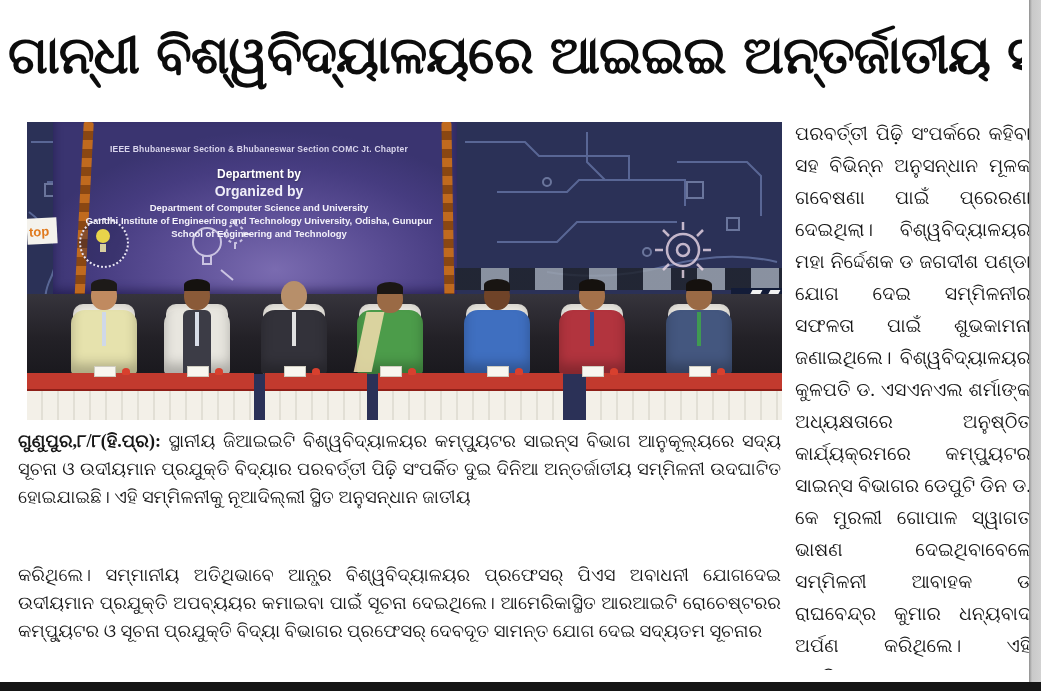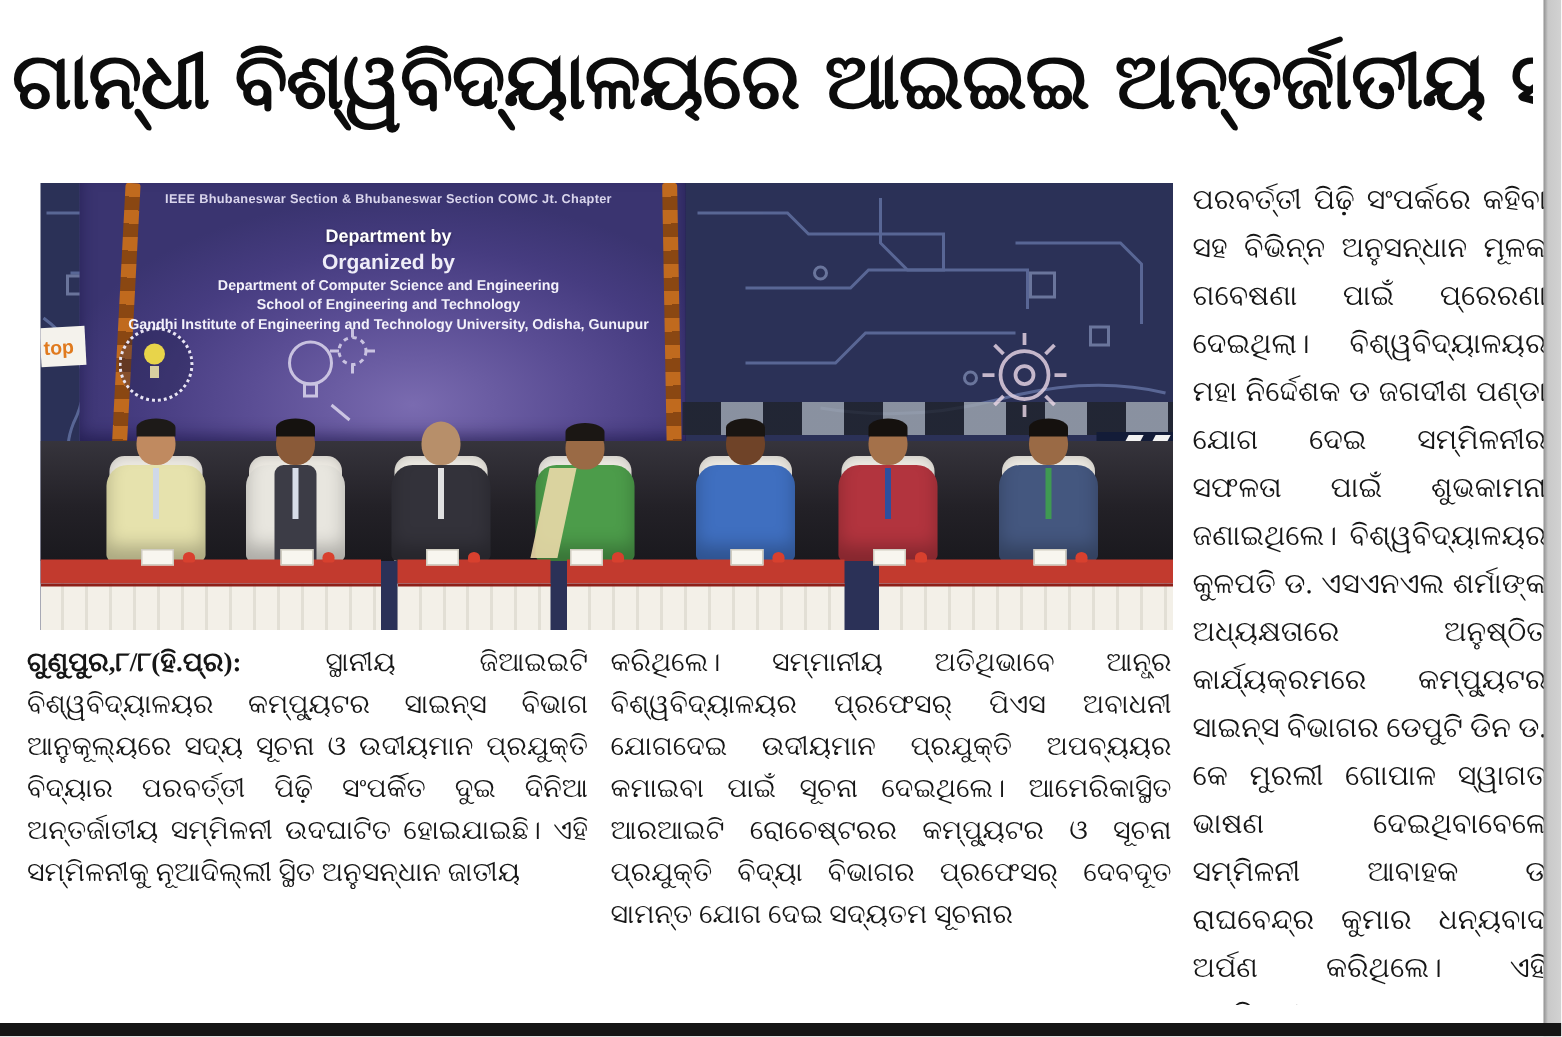--- a/index.html
+++ b/index.html
@@ -31,42 +31,42 @@
   .pole.left{left:52px;top:0;height:182px;transform:rotate(3deg);}
   .pole.right{left:416px;top:0;height:182px;transform:rotate(-1deg);}
   .stage-wall{position:absolute;left:0;top:172px;width:755px;height:80px;z-index:5;
         background:linear-gradient(180deg,#36343c 0%,#232127 55%,#1a191e 100%);}
   .left-sign{position:absolute;left:0;top:96px;width:30px;height:26px;z-index:6;background:#f4f2ec;
         display:flex;align-items:center;justify-content:flex-start;
         font-family:"Liberation Sans",sans-serif;font-weight:bold;font-size:13px;color:#e07a1e;
         transform:rotate(-3deg);padding-left:2px;box-sizing:border-box;}
 
   
-  .banner-text{position:absolute;left:36px;top:5px;width:392px;z-index:7;text-align:center;
+  .banner-text{position:absolute;left:36px;top:22px;width:392px;z-index:7;text-align:center;
         font-family:"Liberation Sans","DejaVu Sans",sans-serif;color:#ffffff;}
   .bt-chapter{font-size:8.5px;font-weight:bold;color:#d9d5ec;letter-spacing:.2px;margin-bottom:13px;}
   .bt-sponsoredby{font-size:12px;font-weight:bold;margin-bottom:2px;text-shadow:0 1px 2px rgba(0,0,0,.4);}
   .bt-sponsor{font-size:9.5px;font-weight:bold;color:#eceaf6;margin-bottom:9px;}
   .bt-date{font-size:18px;font-weight:bold;color:#e8e23c;text-shadow:0 1px 2px rgba(0,0,0,.45);margin-bottom:17px;}
   .bt-organizedby{font-size:14px;font-weight:bold;color:#efedf8;margin-bottom:2px;}
   .bt-org{font-size:9.5px;font-weight:bold;color:#f3f1fa;line-height:13px;}
 
   
   .seal{position:absolute;left:52px;top:96px;width:46px;height:46px;z-index:6;border-radius:50%;
         border:2px dotted #e8e4f4;background:rgba(30,28,70,.35);}
   .seal .bulb{position:absolute;left:15px;top:9px;width:14px;height:14px;border-radius:50%;background:#e8d44a;}
   .seal .bulb-base{position:absolute;left:19px;top:24px;width:6px;height:8px;background:#d8cfa0;}
   .icon-outline{position:absolute;z-index:6;opacity:.8;}
 
   
   .odia{color:#161616;text-align:justify;overflow:hidden;word-break:break-word;}
   .right-col{position:absolute;left:795px;top:118px;width:236px;height:552px;
         font-size:19px;line-height:32px;}
   .bottom-cols{position:absolute;left:18px;top:427px;width:763px;height:252px;
-        display:flex;gap:15px;}
+        display:flex;gap:15px;flex-direction:column;}
   .bottom-cols .col{flex:1 1 0;font-size:18px;line-height:28px;height:252px;}
   .dateline{font-weight:bold;}
 
   
   .right-strip{position:absolute;right:0;top:0;width:12px;height:691px;
         background:linear-gradient(90deg,#8f8f8f 0,#c9c9c9 3px,#d2d2d2 100%);z-index:20;}
   .bottom-bar{position:absolute;left:0;bottom:0;width:1041px;height:9px;background:#151515;z-index:21;}
 
   
   .chair,.head,.hair,.torso,.vest,.lanyard,.pallu,.tableseg,.redband,.nameplate,.flower{position:absolute;}
@@ -99,23 +99,23 @@
         <circle cx="620" cy="130" r="4"></circle>
       </g>
     </svg>
 
     <div class="banner-cloth"></div>
 
     <div class="banner-text">
       <div class="bt-chapter">IEEE Bhubaneswar Section &amp; Bhubaneswar Section COMC Jt. Chapter</div>
       <div class="bt-sponsoredby">Department by</div>
       <div class="bt-organizedby">Organized by</div>
-      <div class="bt-org">Department of Computer Science and Engineering</div>
+      <div class="bt-org">Department of Computer Science and University</div>
+      <div class="bt-org">Gandhi Institute of Engineering and Technology University, Odisha, Gunupur</div>
       <div class="bt-org">School of Engineering and Technology</div>
-      <div class="bt-org">Gandhi Institute of Engineering and Technology University, Odisha, Gunupur</div>
     </div>
 
     <div class="pole left"></div>
     <div class="pole right"></div>
 
     <div class="seal">
       <span class="bulb"></span>
       <span class="bulb-base"></span>
     </div>
 

